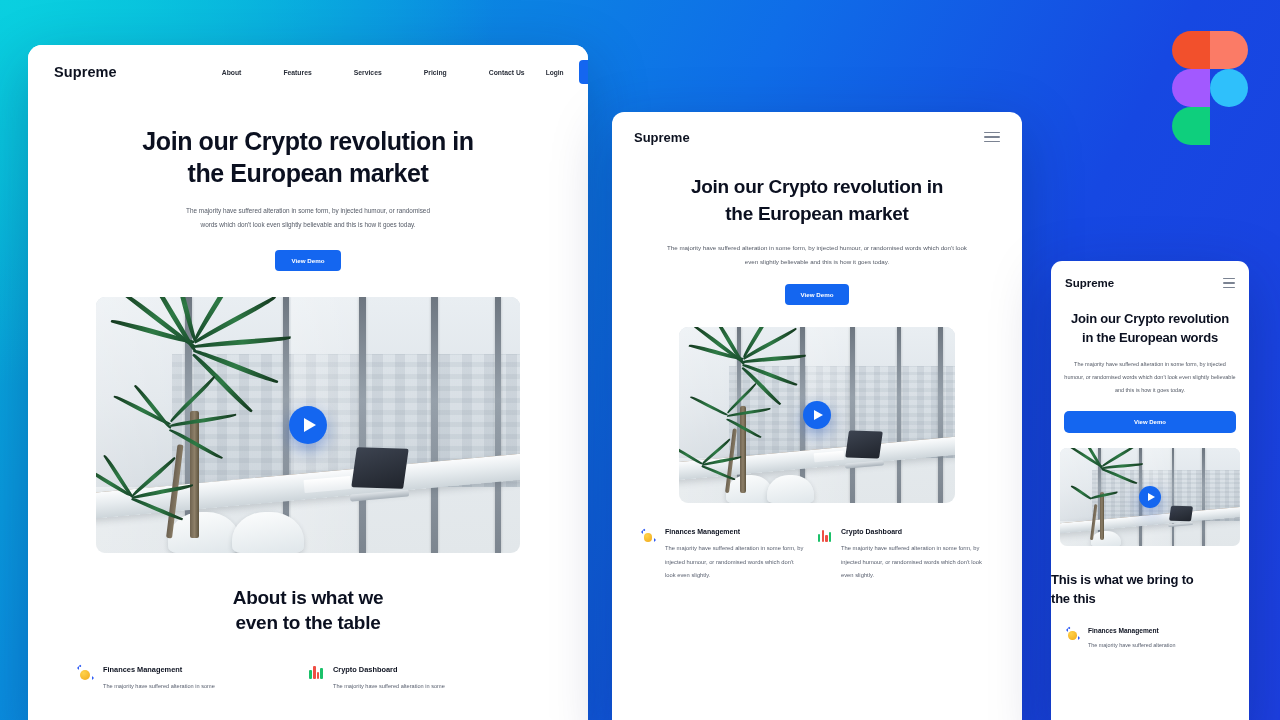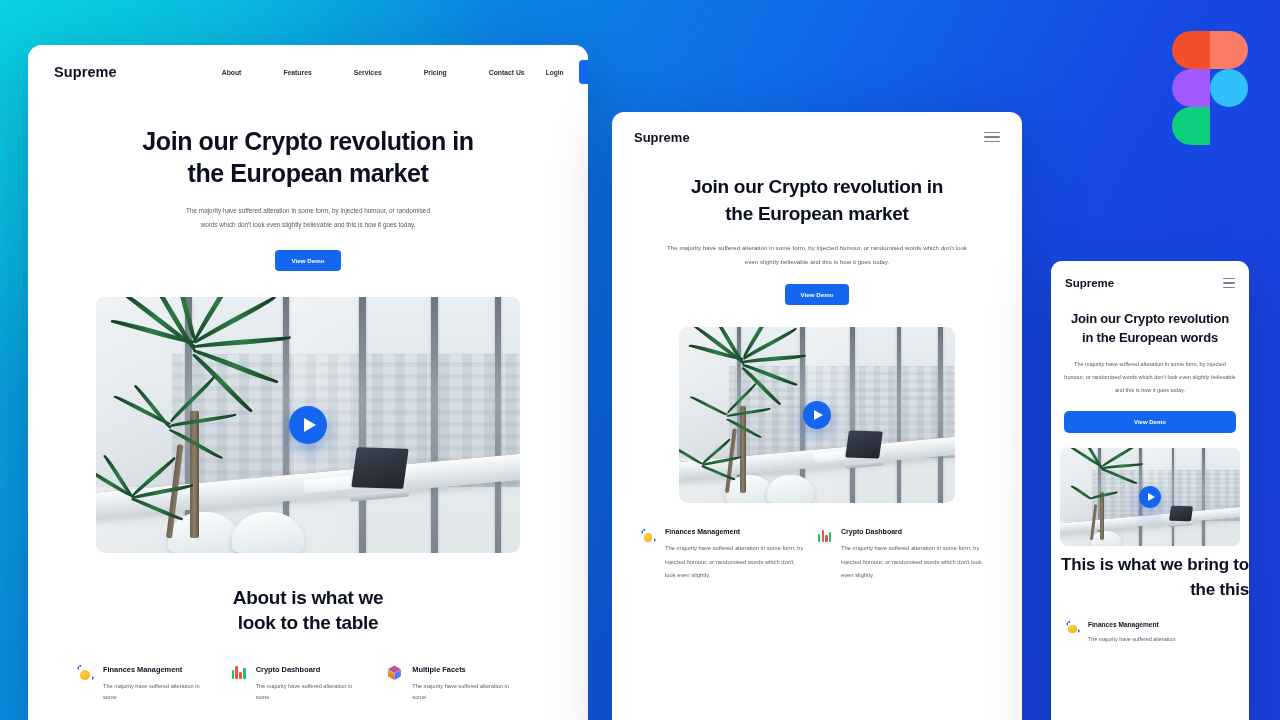--- a/index.html
+++ b/index.html
@@ -77,22 +77,22 @@
   .m-logo { font-size:11.5px; font-weight:700; color:#0d1220; }
   .m-hero { text-align:center; padding:4px 13px 0; }
   .m-h1 { font-size:13px; line-height:1.48; font-weight:700; color:#0b1020;
           letter-spacing:-.2px; }
   .m-sub { font-size:5.5px; line-height:2.35; color:#545a66; margin-top:11px; }
   .m-cta { margin-top:14px; width:100%; background:#1466f0; color:#fff;
            font-size:6px; font-weight:600; padding:8px 0; border-radius:5px;
            border:none; cursor:pointer; }
   .m-video { margin:15px auto 0; width:180px; height:98px; border-radius:7px;
              position:relative; overflow:hidden; }
-  .m-h2 { text-align:right; font-size:17px; line-height:1.45; font-weight:700;
-          color:#0b1020; margin-top:7px; letter-spacing:-.2px; }
+  .m-h2 { text-align:left; font-size:13px; line-height:1.45; font-weight:700;
+          color:#0b1020; margin-top:25px; letter-spacing:-.2px; }
   .m-feats { margin-top:18px; padding:0 14px; }
   .m-feat { display:flex; gap:8px; }
   .m-feat-ttl { font-size:6.6px; font-weight:700; color:#0d1220; margin-bottom:6px; }
   .m-feat-txt { font-size:5.4px; line-height:2.2; color:#5a6170; }
 
   
   .burger { margin-left:auto; display:flex; flex-direction:column; gap:3px;
             cursor:pointer; }
   .burger i { display:block; background:#7b8392; border-radius:1px; }
   .t-burger i { width:16px; height:1.6px; }
@@ -284,21 +284,21 @@
           <div class="frond" style="left:48%;top:26%;width:50%;height:4px;transform:rotate(24deg)"></div>
           <div class="frond" style="left:48%;top:24%;width:50%;height:4px;transform:rotate(212deg)"></div>
           <div class="frond" style="left:48%;top:26%;width:46%;height:4px;transform:rotate(238deg)"></div>
         </div>
       </div>
       <div class="play big"></div>
     </div>
 
     <h2 class="d-h2">
       <span>About is what we</span><br>
-      <span>look to the table</span>
+      <span>even to the table</span>
     </h2>
 
     <div class="d-feats">
       <div class="d-feat">
         <div class="ic s18 ic-coin">
           <span class="disc"></span>
             <span class="ar a1"></span>
             <span class="ar a2"></span>
             <span class="ar a3"></span>
         </div>
@@ -309,31 +309,20 @@
       </div>
       <div class="d-feat">
         <div class="ic s16 ic-candle">
           <i class="c1"></i>
             <i class="c2"></i>
             <i class="c3"></i>
             <i class="c4"></i>
         </div>
         <div>
           <div class="d-feat-ttl">Crypto Dashboard</div>
-          <div class="d-feat-txt">The majority have suffered alteration in some</div>
-        </div>
-      </div>
-      <div class="d-feat">
-        <div class="ic s18 ic-cube">
-          <span class="top"></span>
-            <span class="lft"></span>
-            <span class="rgt"></span>
-        </div>
-        <div>
-          <div class="d-feat-ttl">Multiple Facets</div>
           <div class="d-feat-txt">The majority have suffered alteration in some</div>
         </div>
       </div>
     </div>
 
   </div>
 </div>
 
 <div class="device" id="tablet">
   <div class="t-nav">

